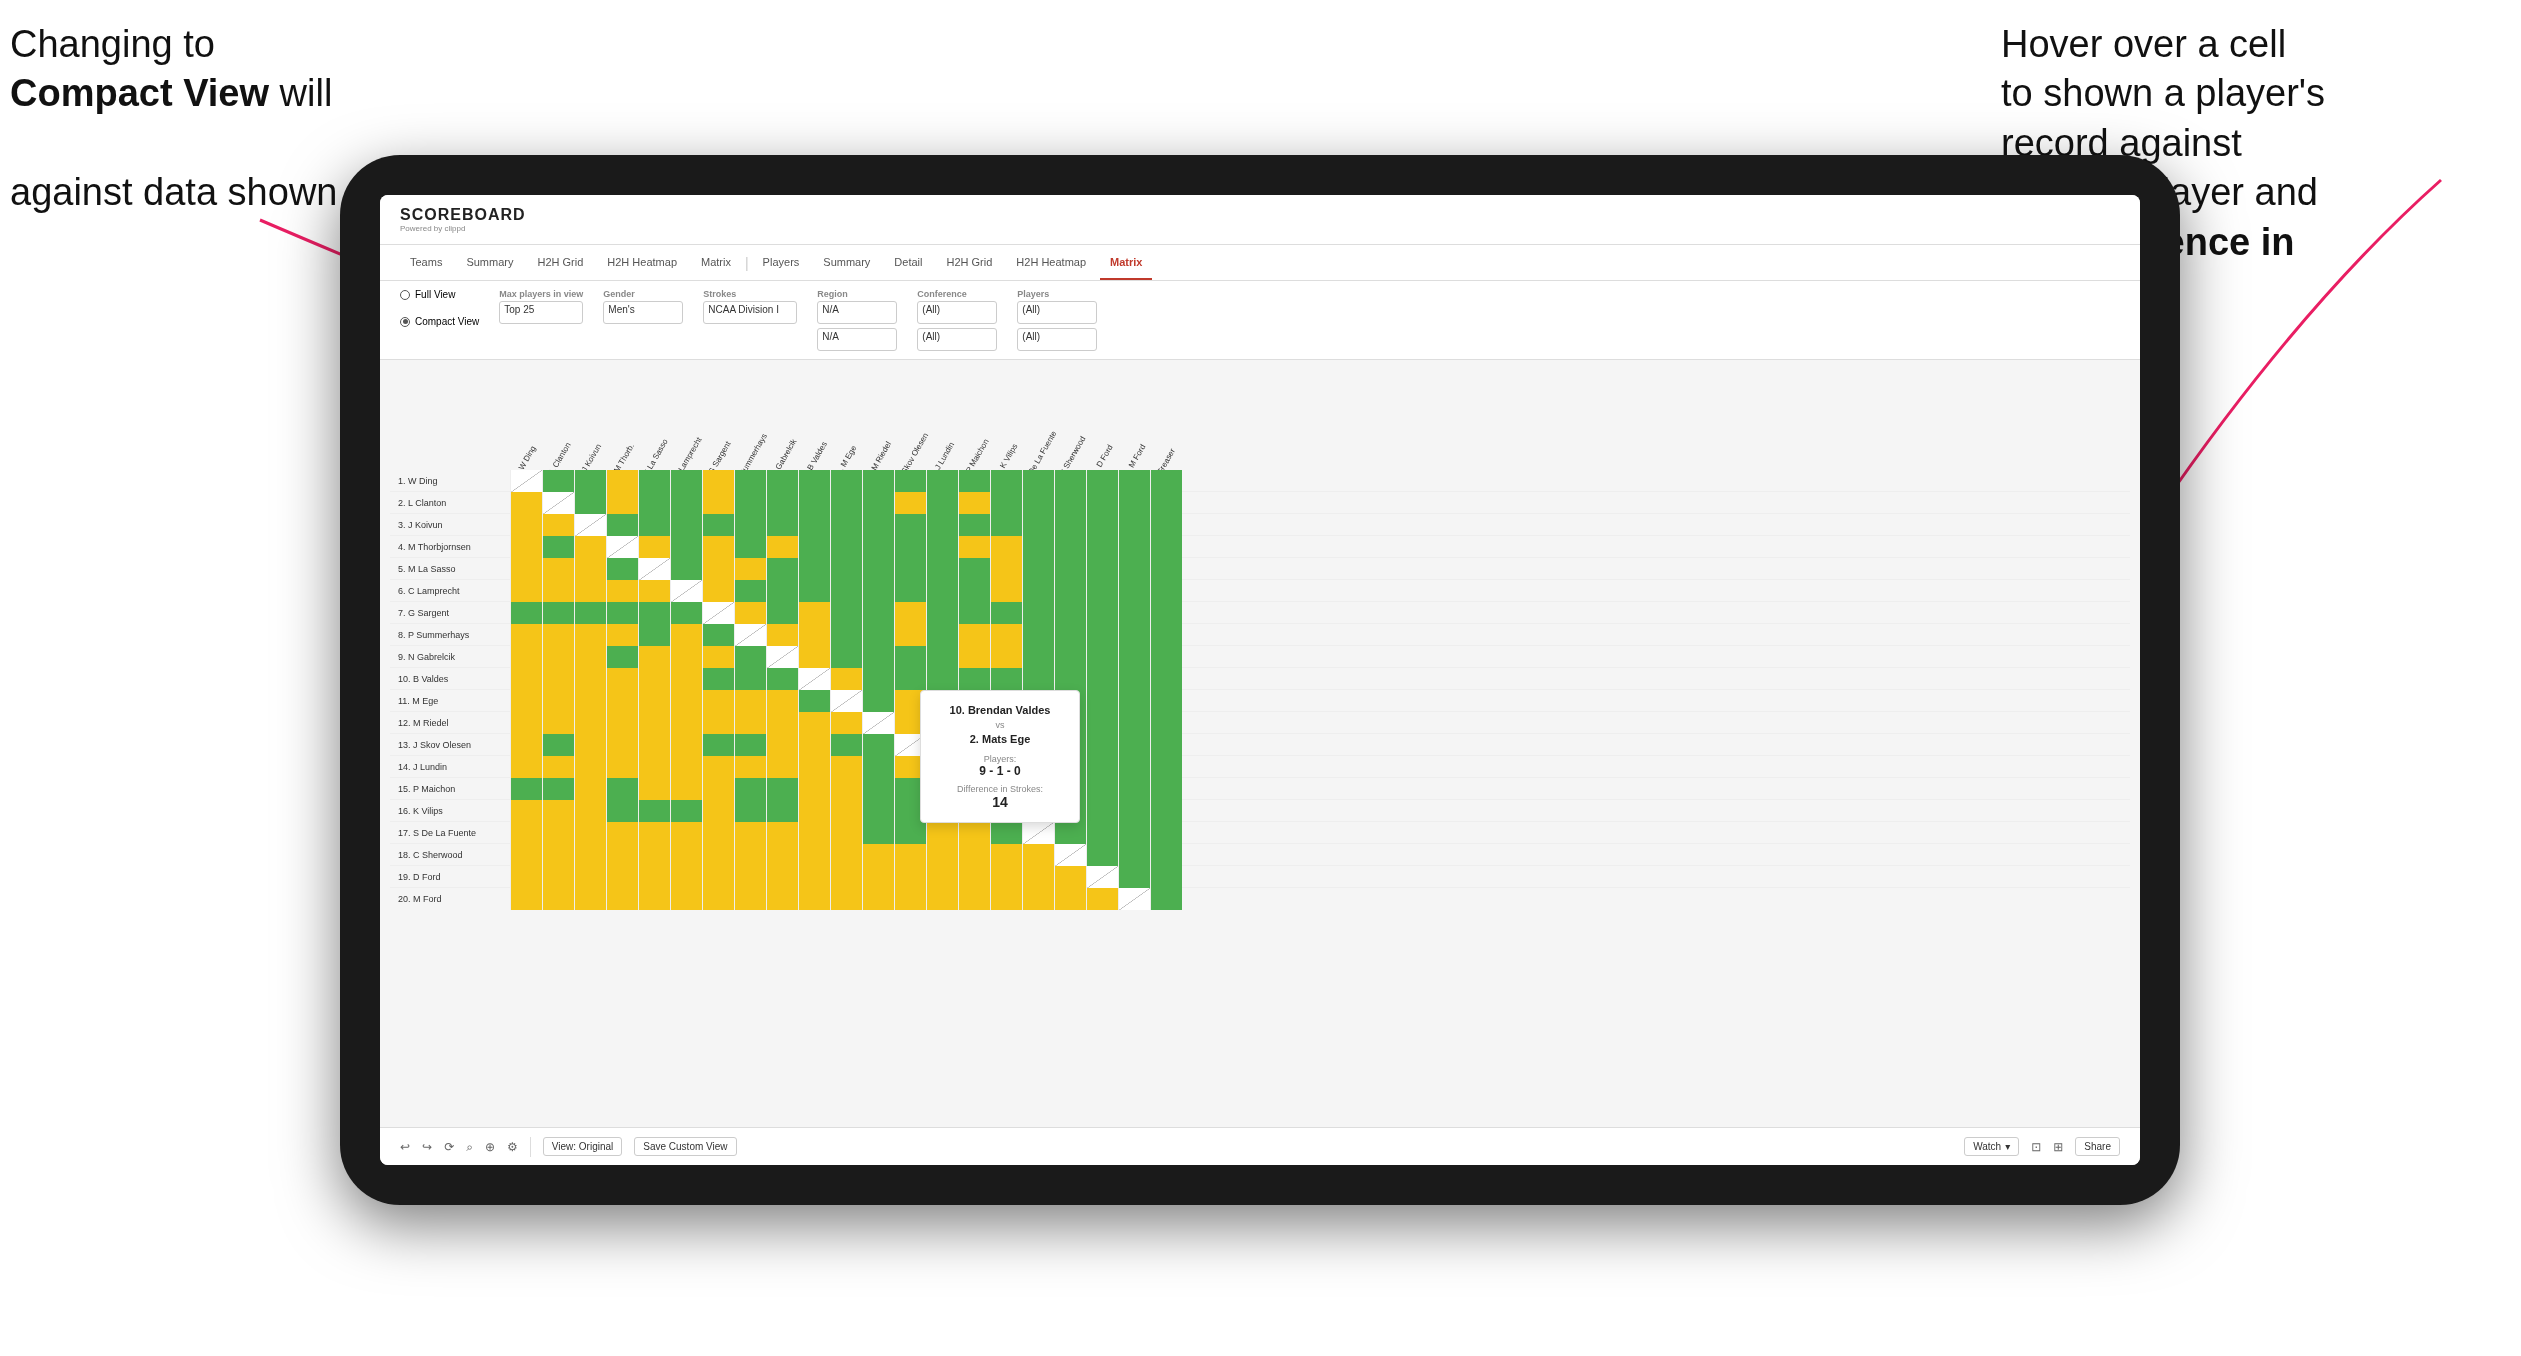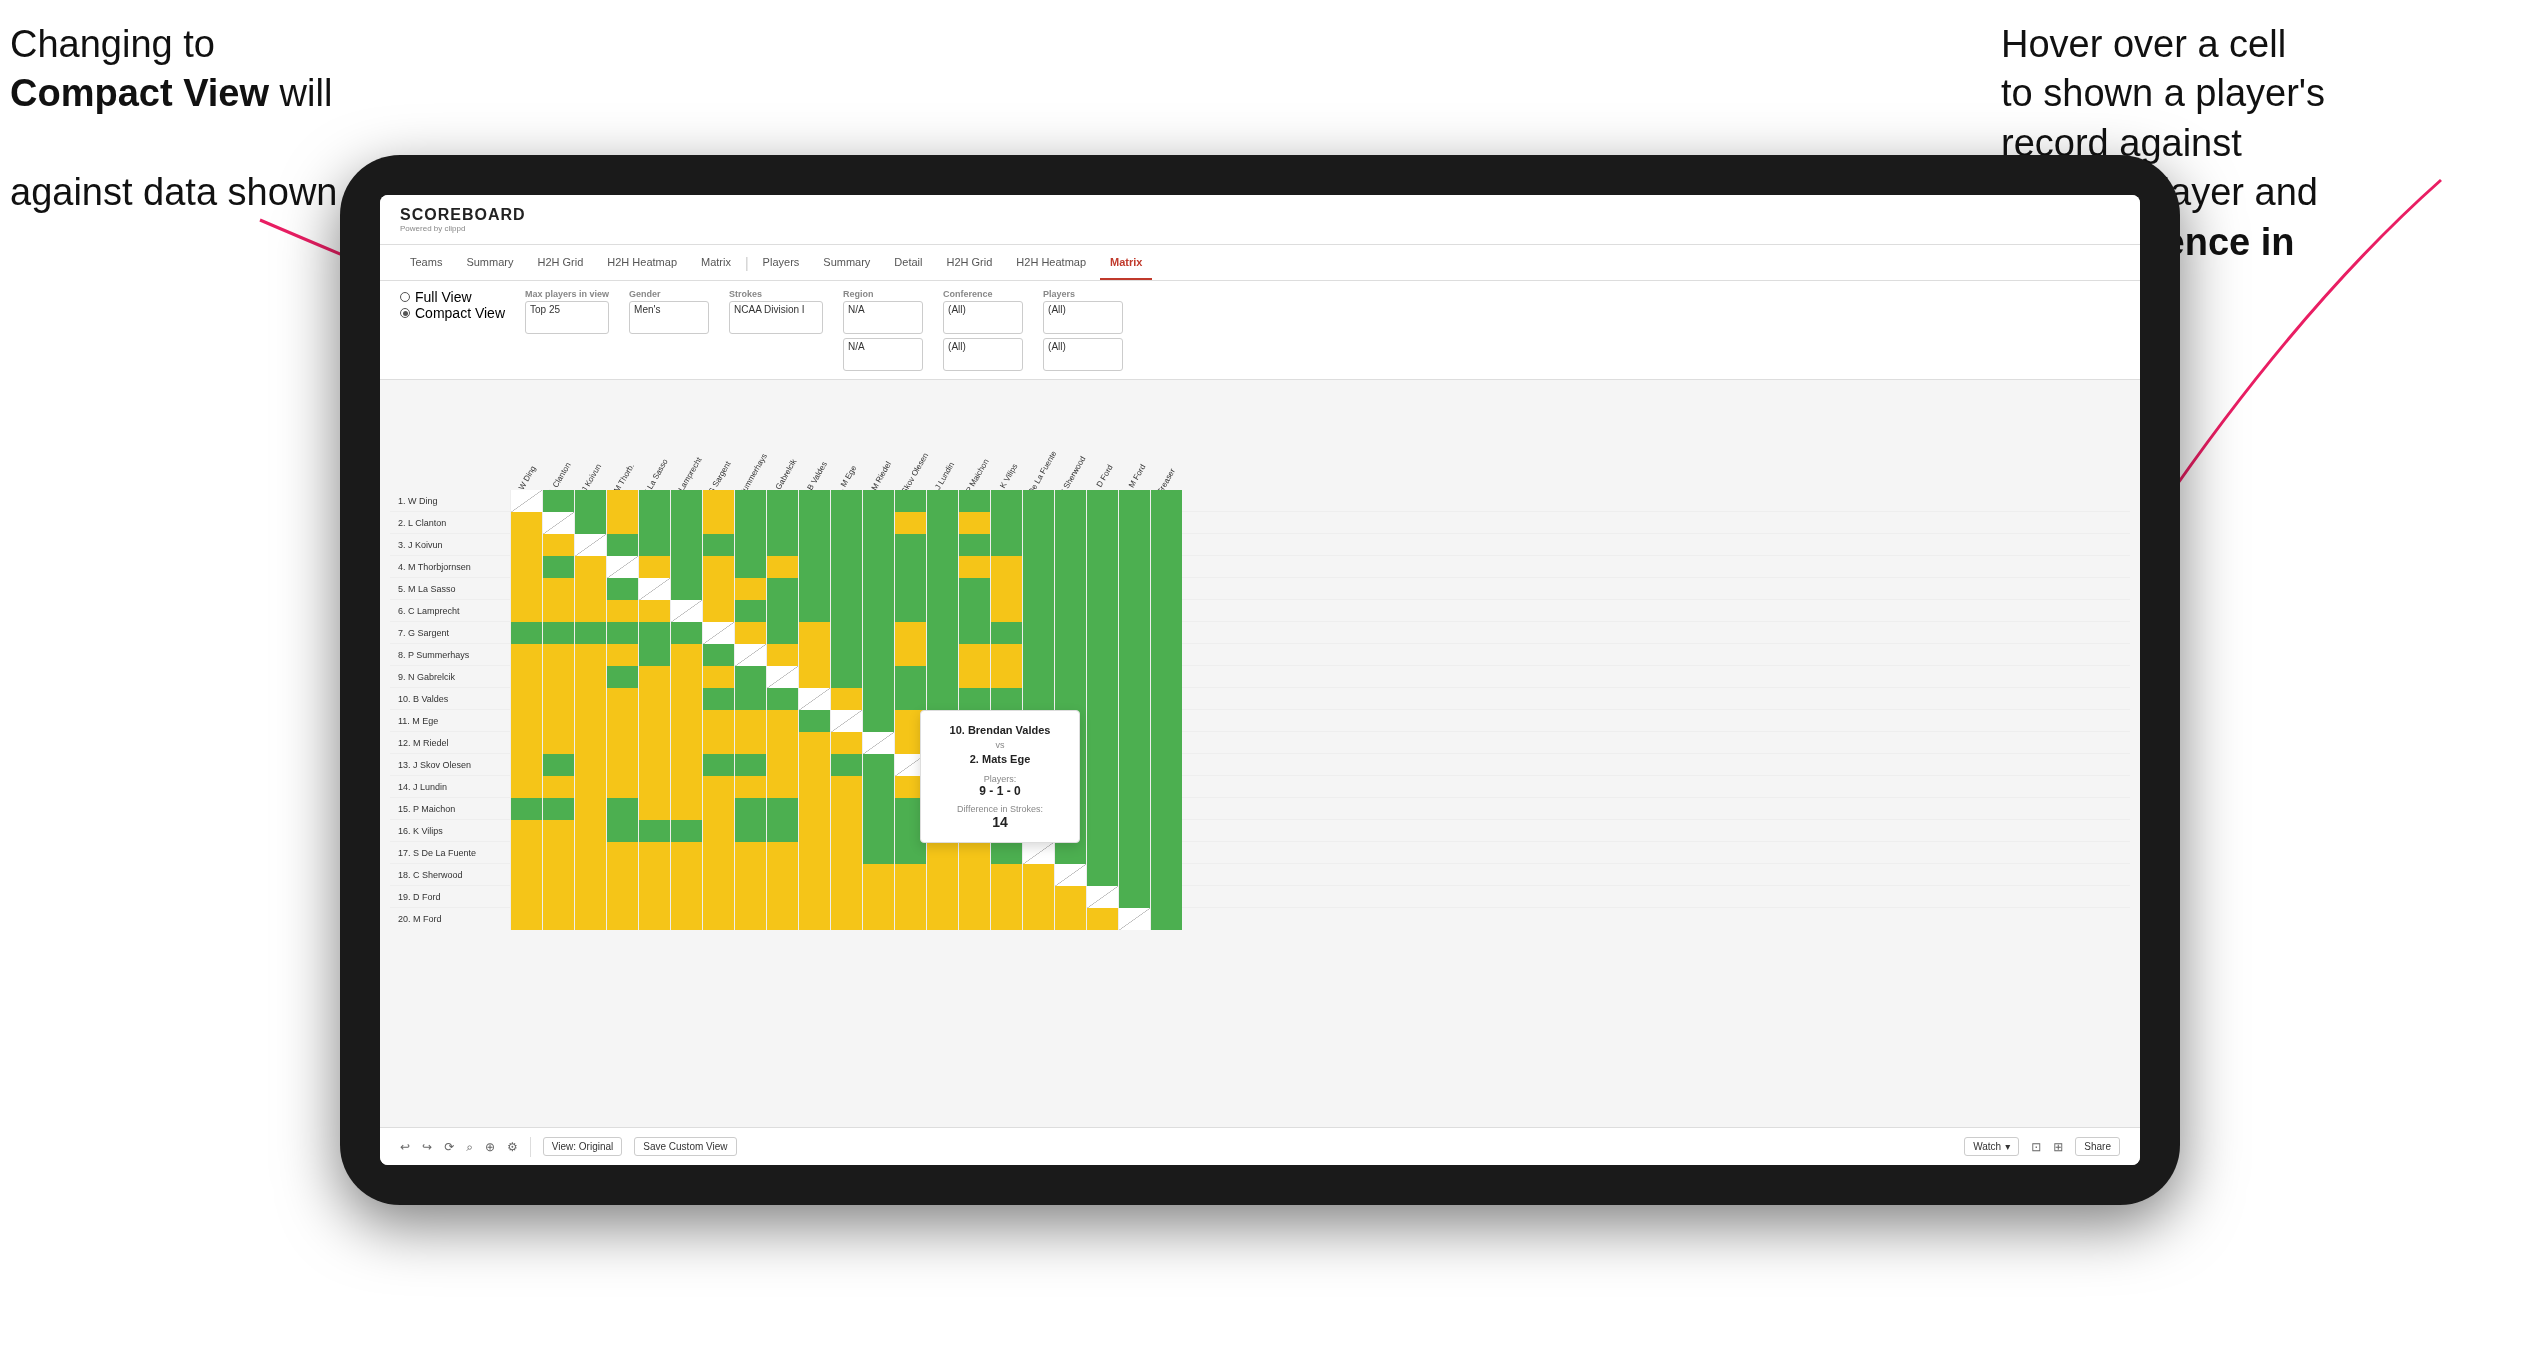--- a/index.html
+++ b/index.html
@@ -164,22 +164,22 @@
       display: flex;
       align-items: flex-start;
       gap: 20px;
       border-bottom: 1px solid #ddd;
       flex-shrink: 0;
     }
 
     .view-options {
       display: flex;
       flex-direction: column;
-      gap: 0;
-      font-size: 14px;
+      gap: 16px;
+      font-size: 10px;
     }
 
     .view-option {
       display: flex;
       align-items: center;
       gap: 5px;
       cursor: pointer;
     }
 
     .radio-circle {
@@ -209,21 +209,21 @@
     .filter-label {
       font-size: 9px;
       color: #888;
       font-weight: 600;
     }
 
     .filter-select {
       font-size: 10px;
       color: #333;
       border: 1px solid #ccc;
-      padding: 2px 16px 18px 4px;
+      padding: 2px 16px 8px 4px;
       border-radius: 3px;
       background: #fff;
       appearance: none;
       cursor: pointer;
       min-width: 80px;
     }
 
     
     .matrix-area {
       flex: 1;

